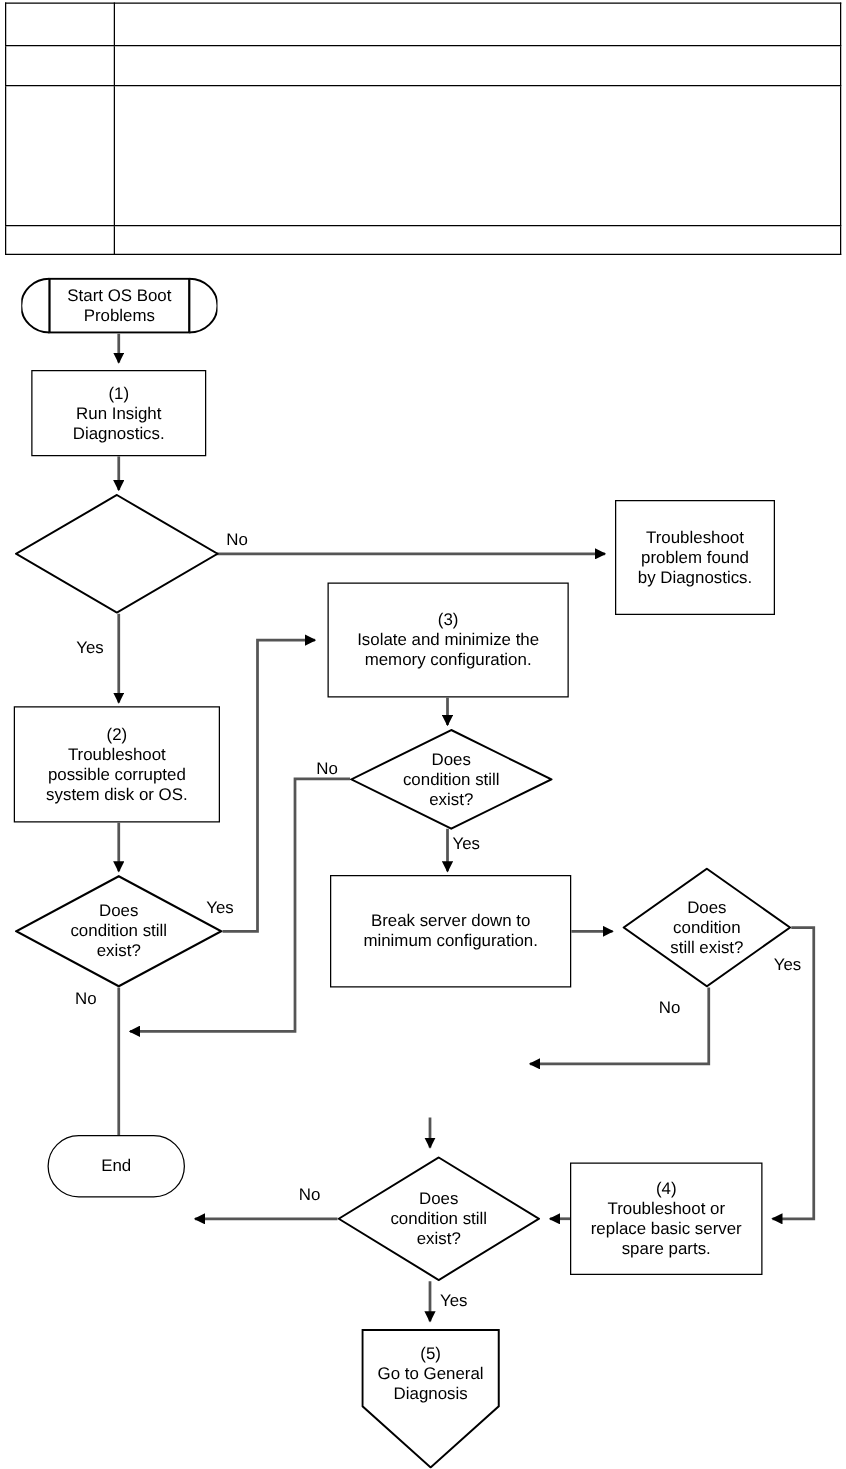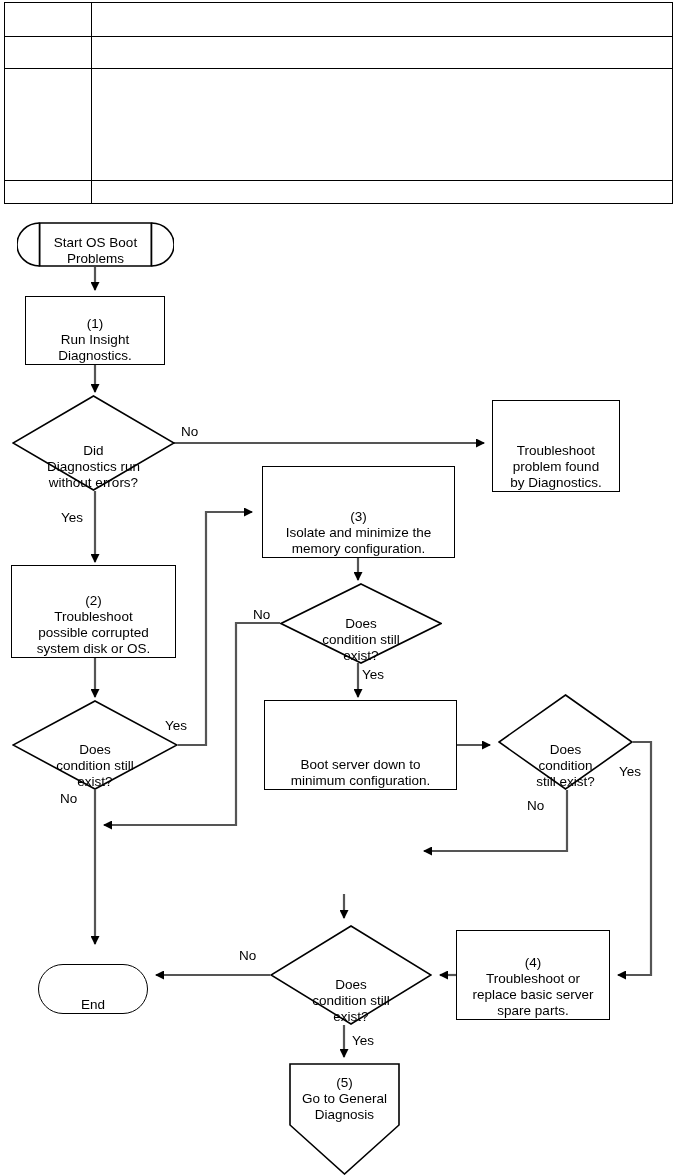--- a/index.html
+++ b/index.html
@@ -42,21 +42,21 @@
     position: absolute;
     left: 0;
     top: 0;
     width: 677px;
     height: 1175px;
   }
   .node {
     position: absolute;
     box-sizing: border-box;
     display: flex;
-    align-items: flex-end;
+    align-items: center;
     justify-content: center;
     text-align: center;
     color: #000000;
     font-size: 13.5px;
     line-height: 16px;
     z-index: 3;
   }
   .node .lbl { white-space: pre-line; }
 
   
@@ -211,23 +211,20 @@
     <div class="node proc" style="left:25px; top:296px; width:140px; height:69px;">
       <span class="lbl">(1)
 Run Insight
 Diagnostics.</span>
     </div>
 
     <div class="node diamond" style="left:12px; top:395px; width:163px; height:96px;">
       <svg viewBox="0 0 163 96" preserveAspectRatio="none">
         <polygon points="81.5,1 162,48 81.5,95 1,48" fill="#ffffff" stroke="#000000" stroke-width="1.6"></polygon>
       </svg>
-      <span class="lbl">Did
-Diagnostics run
-without errors?</span>
     </div>
 
     <div class="node proc" style="left:492px; top:400px; width:128px; height:92px;">
       <span class="lbl">Troubleshoot
 problem found
 by Diagnostics.</span>
     </div>
 
     <div class="node proc" style="left:262px; top:466px; width:193px; height:92px;">
       <span class="lbl">(3)
@@ -254,21 +251,21 @@
     <div class="node diamond" style="left:280px; top:583px; width:162px; height:81px;">
       <svg viewBox="0 0 162 81" preserveAspectRatio="none">
         <polygon points="81,1 161,40.5 81,80 1,40.5" fill="#ffffff" stroke="#000000" stroke-width="1.6"></polygon>
       </svg>
       <span class="lbl">Does
 condition still
 exist?</span>
     </div>
 
     <div class="node proc" style="left:264px; top:700px; width:193px; height:90px;">
-      <span class="lbl">Boot server down to
+      <span class="lbl">Break server down to
 minimum configuration.</span>
     </div>
 
     <div class="node diamond" style="left:498px; top:694px; width:135px; height:96px;">
       <svg viewBox="0 0 135 96" preserveAspectRatio="none">
         <polygon points="67.5,1 134,48 67.5,95 1,48" fill="#ffffff" stroke="#000000" stroke-width="1.6"></polygon>
       </svg>
       <span class="lbl">Does
 condition
 still exist?</span>
@@ -284,21 +281,21 @@
 exist?</span>
     </div>
 
     <div class="node proc" style="left:456px; top:930px; width:154px; height:90px;">
       <span class="lbl">(4)
 Troubleshoot or
 replace basic server
 spare parts.</span>
     </div>
 
-    <div class="node stadium" style="left:38px; top:964px; width:110px; height:50px;">
+    <div class="node stadium" style="left:38px; top:908px; width:110px; height:50px;">
       <span class="lbl">End</span>
     </div>
 
     <div class="node pent" style="left:289px; top:1063px; width:111px; height:112px; align-items:flex-start; padding-top:12px;">
       <svg viewBox="0 0 111 112" preserveAspectRatio="none">
         <polygon points="1,1 110,1 110,62 55.5,111 1,62" fill="#ffffff" stroke="#000000" stroke-width="1.6"></polygon>
       </svg>
       <span class="lbl">(5)
 Go to General
 Diagnosis</span>

